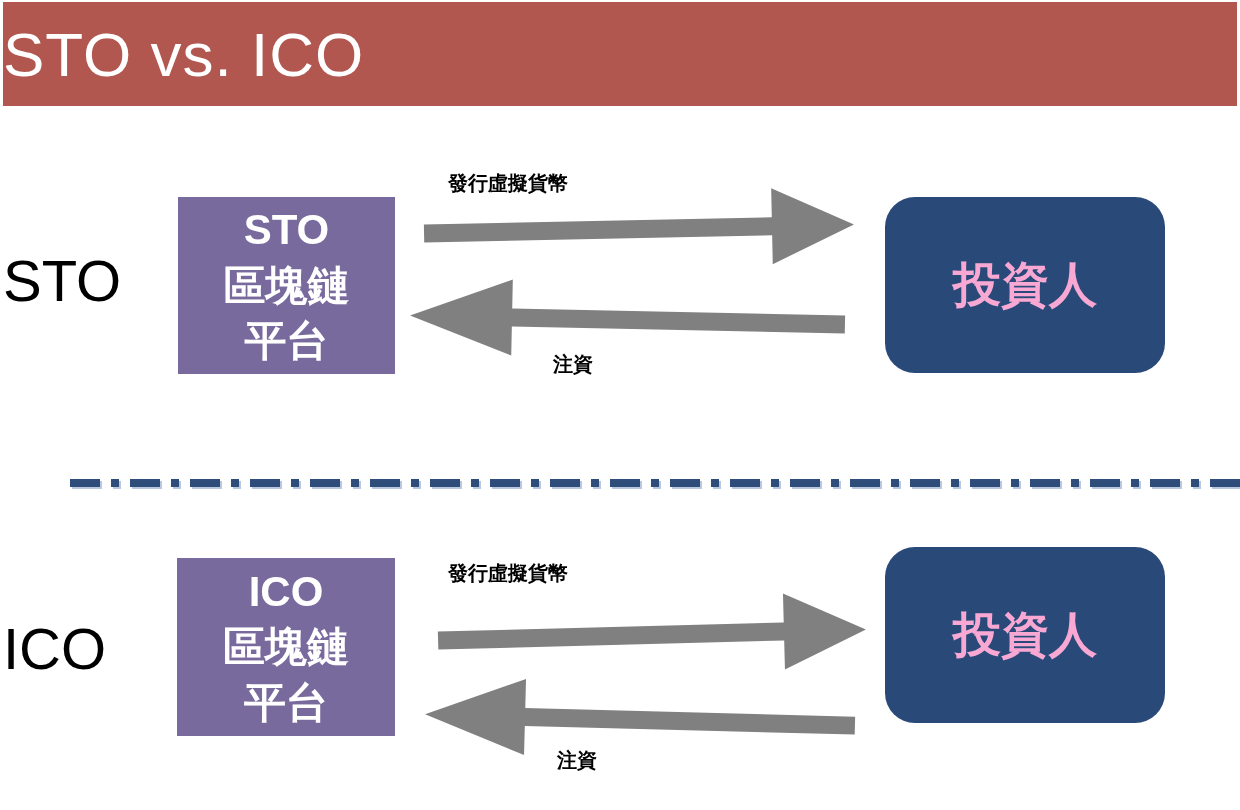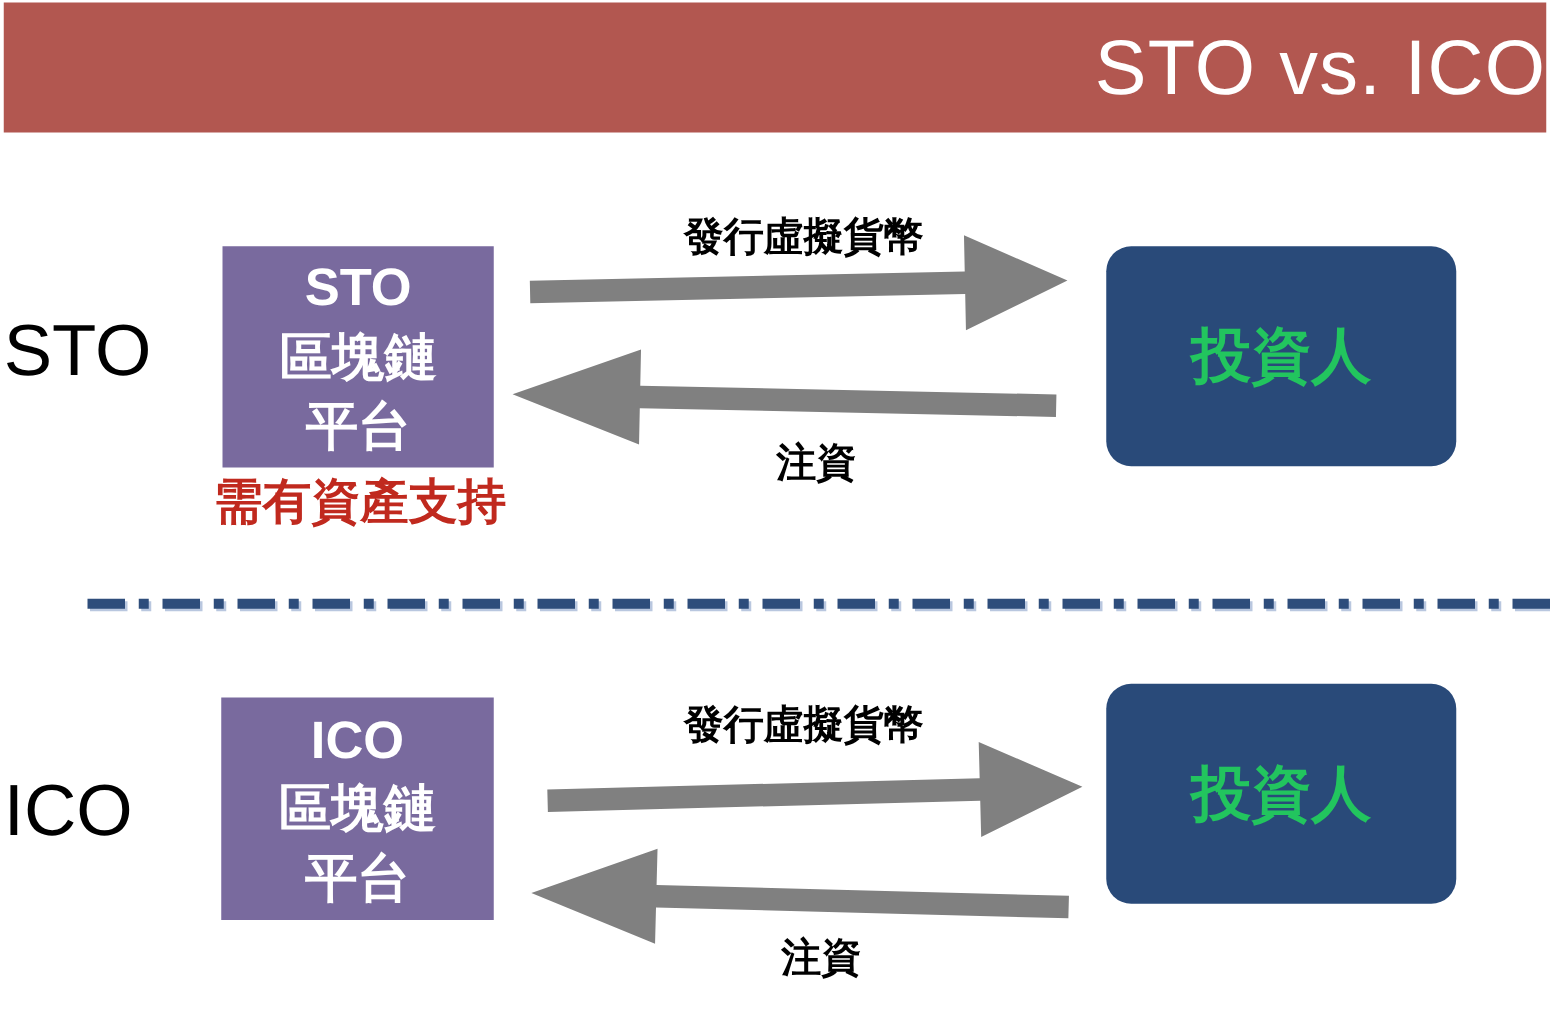--- a/index.html
+++ b/index.html
@@ -10,21 +10,21 @@
     background: #ffffff;
     overflow: hidden;
     font-family: "Liberation Sans", sans-serif;
   }
   
   .title-bar {
     position: absolute;
     left: 3px; top: 2px;
     width: 1234px; height: 104px;
     background: #B25750;
-    display: flex; align-items: center; justify-content: flex-end;
+    display: flex; align-items: center; justify-content: flex-start;
     color: #ffffff;
     font-size: 62px;
     font-weight: 400;
     letter-spacing: 1px;
   }
   
   .side-label {
     position: absolute;
     left: 3px;
     color: #000000;
@@ -63,38 +63,38 @@
   .arrow-svg { position: absolute; overflow: visible; }
   .arrow-fill { fill: #808080; }
   #sto-arrow-right { left: 424px; top: 189px; transform: rotate(-1.2deg); }
   #sto-arrow-left  { left: 410px; top: 280px; transform: rotate(1.2deg); }
   #ico-arrow-right { left: 438px; top: 595px; transform: rotate(-1.5deg); }
   #ico-arrow-left  { left: 425px; top: 680px; transform: rotate(1.5deg); }
   
   .arrow-label {
     position: absolute;
     color: #000000;
-    font-size: 32px;
+    font-size: 20px;
     font-weight: 700;
-    text-align: center;
+    text-align: left;
     line-height: 1.1;
     white-space: nowrap;
   }
   #sto-arrow-right-label { left: 448px; top: 172px; width: 390px; }
   #sto-arrow-left-label  { left: 553px; top: 353px; width: 200px; }
   #ico-arrow-right-label { left: 448px; top: 562px; width: 390px; }
   #ico-arrow-left-label  { left: 557px; top: 749px; width: 200px; }
   
   .investor-box {
     position: absolute;
     width: 280px; height: 176px;
     background: #294A79;
-    border-radius: 20px;
+    border-radius: 30px;
     display: flex; align-items: center; justify-content: center;
-    color: #22c55e;
+    color: #f9a8d4;
     font-size: 48px;
     font-weight: 700;
   }
   #sto-investor-box { left: 885px; top: 197px; }
   #ico-investor-box { left: 885px; top: 547px; }
   
   #divider { position: absolute; left: 0; top: 471px; }
 </style>
 </head>
 <body>
@@ -106,21 +106,20 @@
   </div>
 
   <div class="side-label" id="sto-side-label">STO</div>
 
   <div class="platform-box" id="sto-platform-box">
     <span>STO</span>
     <span>區塊鏈</span>
     <span>平台</span>
   </div>
 
-  <div class="caption" id="sto-caption">需有資產支持</div>
 
   <div class="arrow-label" id="sto-arrow-right-label">發行虛擬貨幣</div>
 
   <svg class="arrow-svg" id="sto-arrow-right" width="430" height="80" viewBox="0 0 430 80">
     <polygon class="arrow-fill" points="0,31 348,31 348,2 430,40 348,78 348,49 0,49"></polygon>
   </svg>
 
   <svg class="arrow-svg" id="sto-arrow-left" width="435" height="80" viewBox="0 0 435 80">
     <polygon class="arrow-fill" points="435,31 102,31 102,2 0,40 102,78 102,49 435,49"></polygon>
   </svg>

